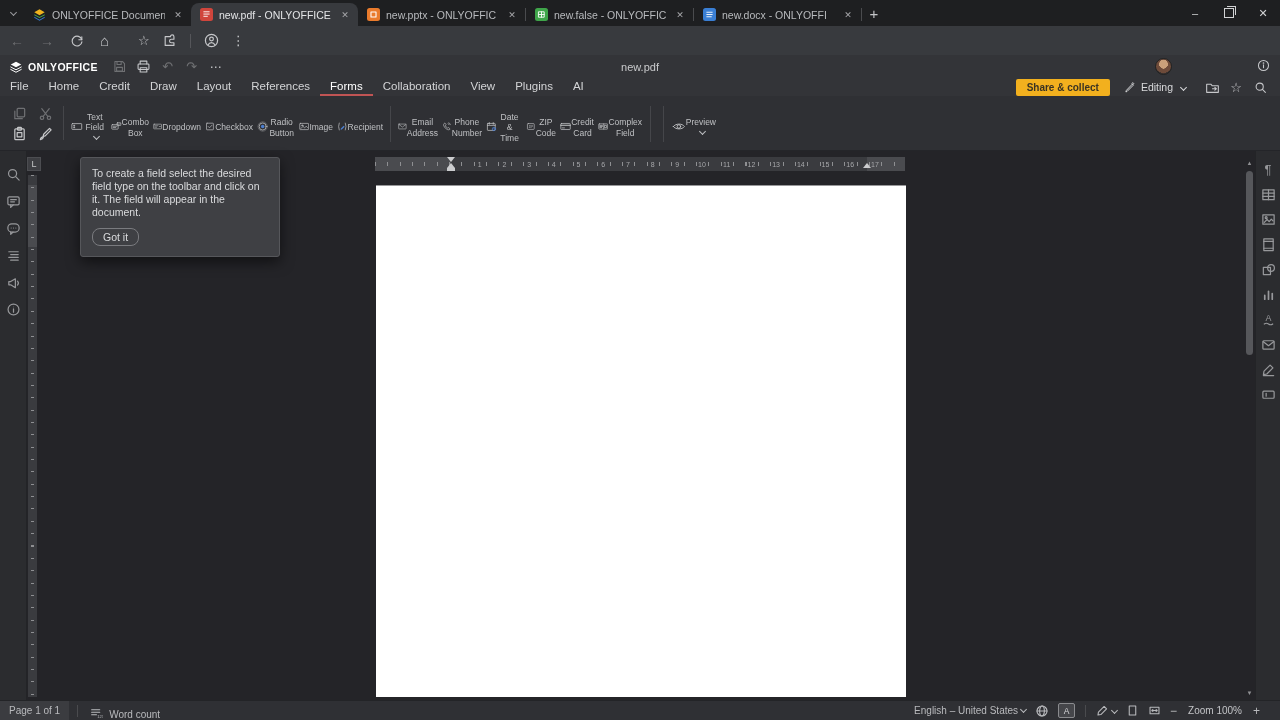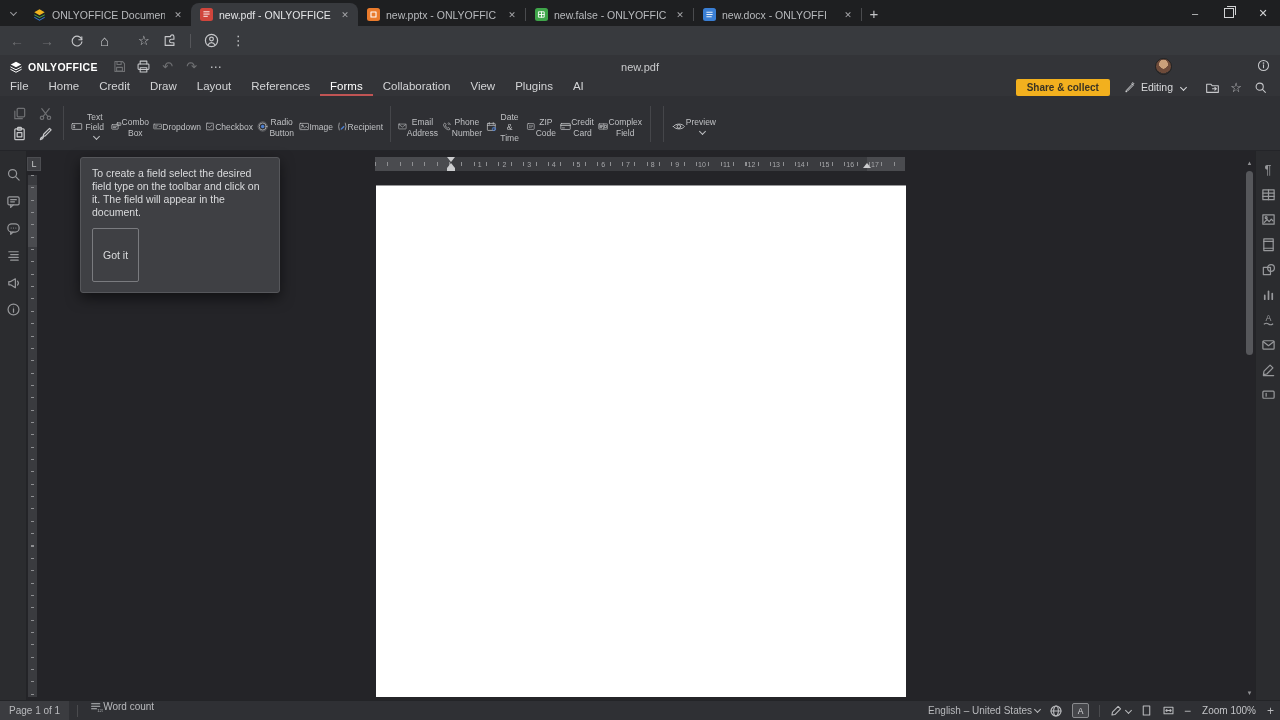--- a/index.html
+++ b/index.html
@@ -73,35 +73,35 @@
   .ind-box{position:absolute;left:72px;top:11px;width:8px;height:3px;background:#cbccce;}
   .ind-r{left:488px;top:6px;border-left:4px solid transparent;border-right:4px solid transparent;border-bottom:5px solid #cbccce;}
 
   .vruler{position:absolute;left:28px;top:175px;width:9px;bottom:23px;background:#3a3b3f;}
   .vm{position:absolute;left:0;right:0;top:10px;height:62px;background:#4a4b4f;}
   .vticks{position:absolute;top:0;bottom:0;left:3px;width:3px;background:repeating-linear-gradient(to bottom,#8e8f92 0 1px,transparent 1px 12.35px);}
 
   .page{position:absolute;left:376px;top:185px;width:530px;height:512px;background:#ffffff;border-top:1px solid #98989a;box-sizing:border-box;}
 
   .tooltip{position:absolute;left:80px;top:157px;width:200px;background:#3f4044;border:1px solid #56575b;border-radius:3px;box-shadow:0 5px 14px rgba(0,0,0,.55);padding:9px 11px 10px;box-sizing:border-box;color:#dadbdd;font-size:10.5px;line-height:1.25;z-index:5;}
-  .gotit{margin-top:8px;background:transparent;border:1px solid #7a7b7f;color:#dadbdd;font-size:10.5px;padding:20px 10px;border-radius:2px;font-family:"Liberation Sans",sans-serif;}
+  .gotit{margin-top:8px;background:transparent;border:1px solid #7a7b7f;color:#dadbdd;font-size:10.5px;padding:2px 10px;border-radius:8px;font-family:"Liberation Sans",sans-serif;}
 
   .vscroll{position:absolute;left:1244px;width:11px;top:157px;bottom:22px;}
   .sarrow{position:absolute;left:0;width:11px;height:11px;display:flex;align-items:center;justify-content:center;color:#8f9093;font-size:6px;}
   .sthumb{position:absolute;left:2px;right:2px;top:14px;height:184px;background:#56575b;border-radius:4px;}
 
   .rightbar{position:absolute;left:1255px;top:151px;width:25px;bottom:20px;background:#2b2c2f;border-left:1px solid #232427;display:flex;flex-direction:column;align-items:center;padding-top:10px;gap:8px;box-sizing:border-box;}
   .rbic{width:17px;height:17px;display:flex;align-items:center;justify-content:center;color:#97989b;font-size:13px;}
 
   
   .statusbar{position:absolute;left:0;right:0;bottom:0;height:20px;background:#2f3034;border-top:1px solid #232427;display:flex;align-items:center;color:#b9babd;font-size:10px;box-sizing:border-box;}
   .pagebox{height:100%;display:flex;align-items:center;padding:0 9px;background:#3b3c40;}
   .sdiv{width:1px;height:12px;background:#4a4b4e;margin:0 8px;}
-  .wc{display:flex;align-items:flex-start;padding:0 4px;height:100%;}
-  .sright{margin-left:auto;display:flex;align-items:center;padding-right:6px;gap:9px;}
+  .wc{display:flex;align-items:flex-end;gap:6px;padding:0 4px;height:100%;}
+  .sright{margin-left:auto;display:flex;align-items:center;padding-right:20px;gap:9px;}
   .spell{width:15px;height:13px;border:1px solid #8a8b8e;border-radius:2px;font-size:8.5px;display:flex;align-items:center;justify-content:center;background:#45464a;color:#d5d6d8;}
   .zlbl{margin:0 2px;color:#c3c4c7;}
 </style>
 </head>
 <body>
 
 <div id="root">
 
   <div class="tabstrip">
     <div class="tabsearch" style="margin-bottom:2px;">

